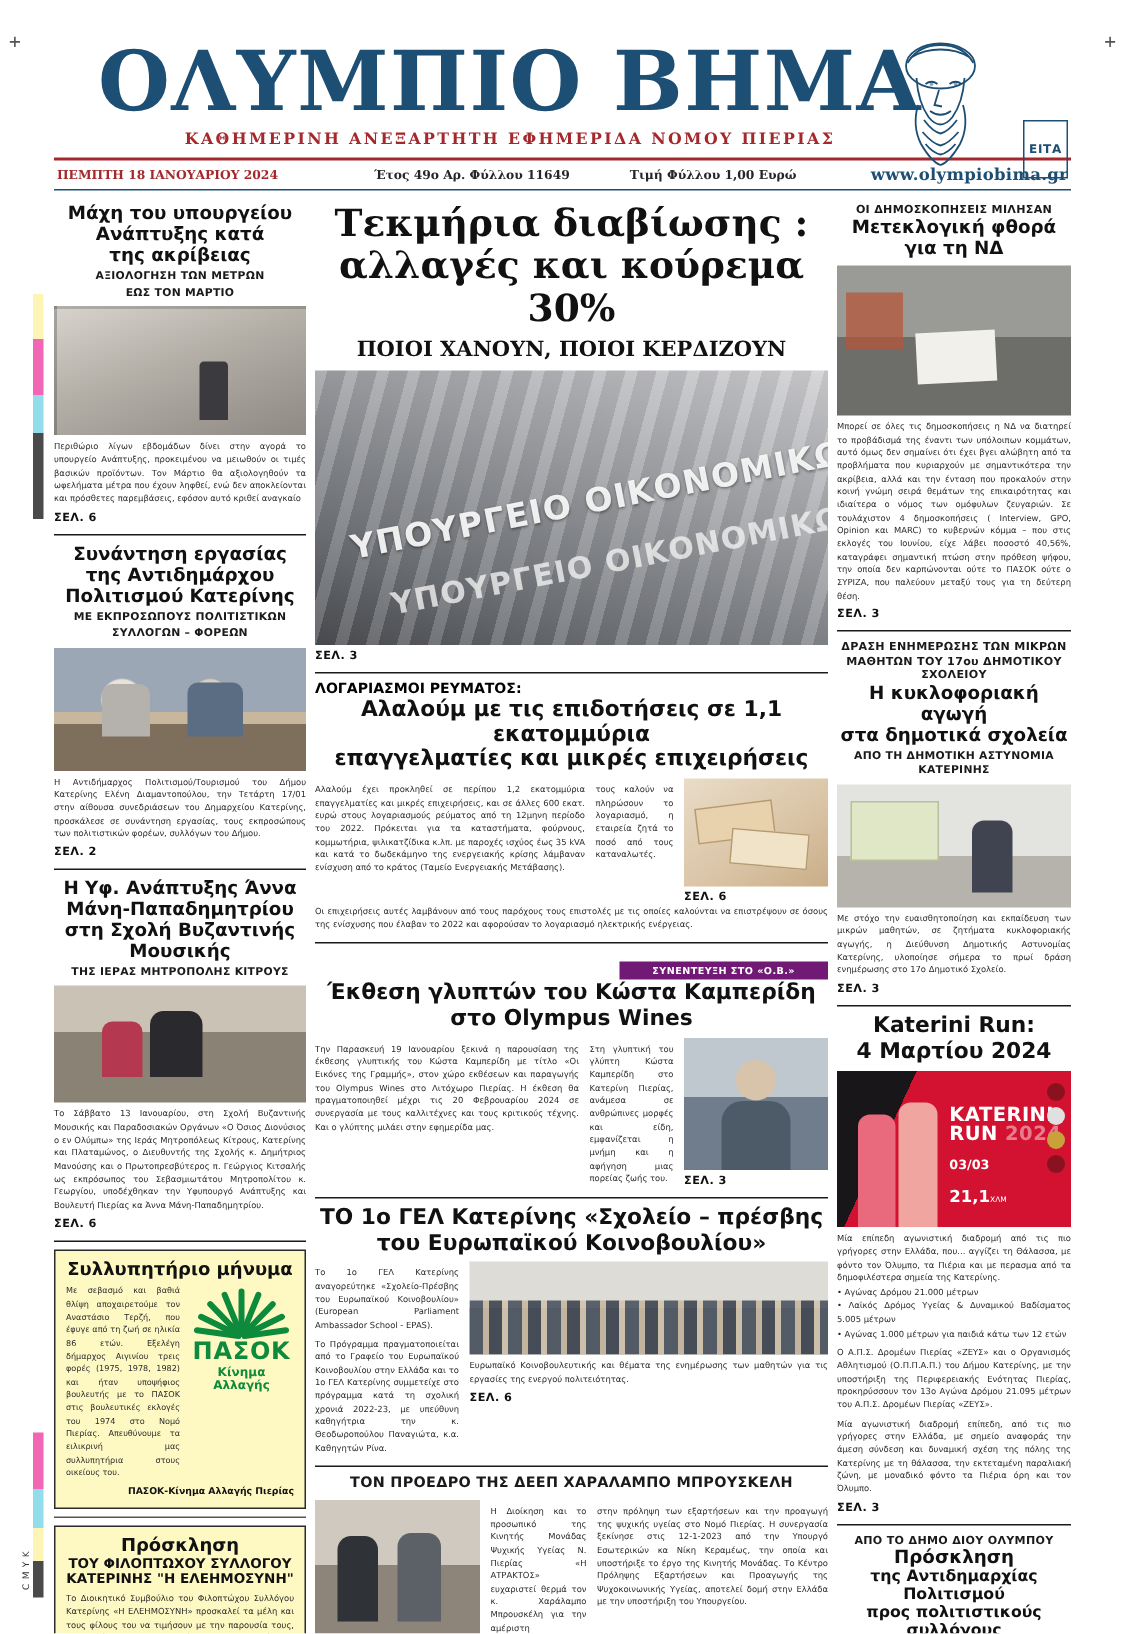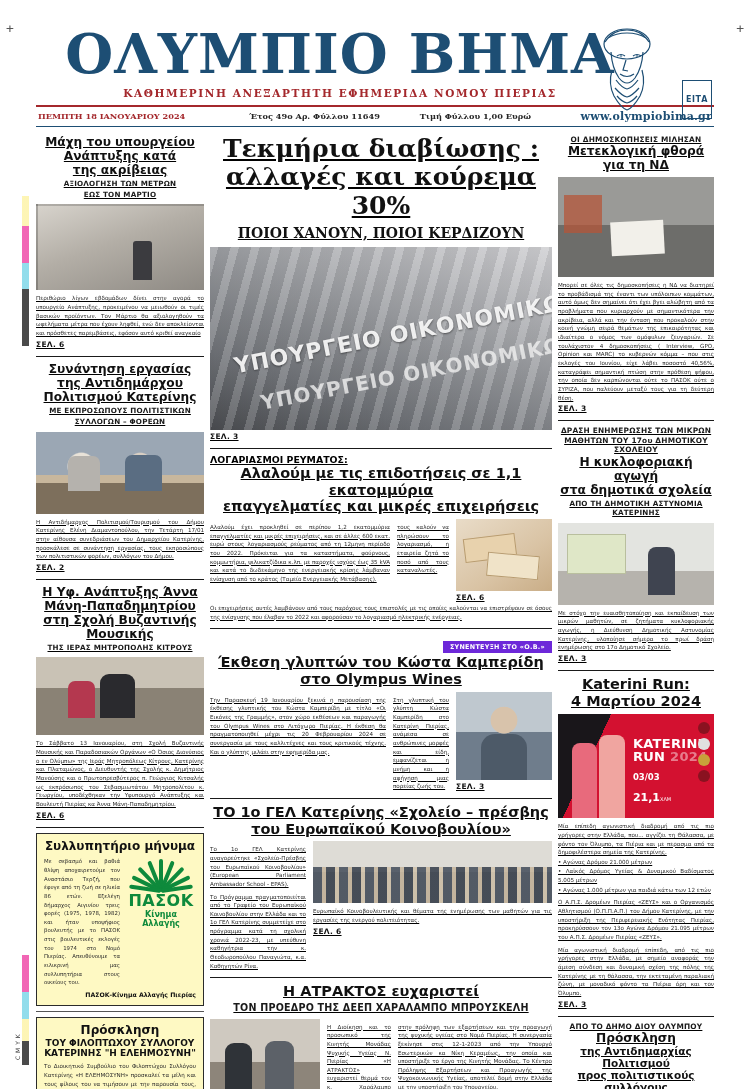--- a/index.html
+++ b/index.html
@@ -126,21 +126,21 @@
     display: flex;
     gap: 6px;
     margin-top: 8px;
     height: 955px;
   }
   .col-left  { width: 168px; flex: 0 0 168px; }
   .col-mid   { flex: 1 1 auto; }
   .col-right { width: 156px; flex: 0 0 156px; }
 
   
-  .story { margin-bottom: 7px; text-decoration: underline; }
+  .story { margin-bottom: 7px; }
   .kicker {
     font-size: 7.4px; font-weight: bold; text-align: center;
     letter-spacing: .2px; color: #1a1a1a; line-height: 1.28;
   }
   .hl {
     text-align: center; font-weight: bold;
     color: #111; line-height: 1.15;
   }
   .hl-l  { font-size: 14.5px; }
   .hl-m  { font-size: 12.2px; }
@@ -310,22 +310,22 @@
     font-weight: bold; font-size: 16px; color: #0e8a3c;
     letter-spacing: .5px; line-height: 1;
   }
   .pasok-tag { font-size: 8px; color: #0e8a3c; font-weight: bold; margin-top: 1px; }
   .ad-sign {
     text-align: right; font-size: 6.2px; font-weight: bold; margin-top: 4px; color: #111;
   }
 
   
   .badge {
-    display: inline-block; background: #6d28d9; color: #fff;
-    font-size: 6.4px; font-weight: bold; padding: 2px 7px;
+    display: inline-block; background: #701a75; color: #fff;
+    font-size: 6.4px; font-weight: bold; padding: 2px 22px;
     letter-spacing: .3px;
   }
   .badge-row { text-align: right; margin-bottom: 1px; }
   .flowwrap { display: flex; gap: 7px; margin-top: 4px; }
   .flowwrap .tcol { flex: 1 1 0; }
   .flowwrap .pcol { flex: 0 0 96px; }
 
   
   .krun {
     position: relative; width: 100%; height: 104px;
@@ -559,21 +559,20 @@
               <div class="photo ph-group" style="height:62px;"></div>
               <div class="body-txt">Ευρωπαϊκό Κοινοβουλευτικής και θέματα της ενημέρωσης των μαθητών για τις εργασίες της ενεργού πολιτειότητας.</div>
               <div class="ref">ΣΕΛ. 6</div>
             </div>
           </div>
         </div>
 
         <div class="hr"></div>
 
         <div class="story">
-          <div class="hl hl-l">Η ΑΤΡΑΚΤΟΣ ευχαριστεί</div>
           <div class="deck" style="font-size:9.6px;">ΤΟΝ ΠΡΟΕΔΡΟ ΤΗΣ ΔΕΕΠ ΧΑΡΑΛΑΜΠΟ ΜΠΡΟΥΣΚΕΛΗ</div>
           <div class="flowwrap">
             <div class="pcol" style="flex:0 0 110px;">
               <div class="photo ph-twopeople" style="height:94px;"></div>
             </div>
             <div class="tcol" style="flex:0 0 64px;">
                 <div class="body-txt">Η Διοίκηση και το προσωπικό της Κινητής Μονάδας Ψυχικής Υγείας Ν. Πιερίας «Η ΑΤΡΑΚΤΟΣ» ευχαριστεί θερμά τον κ. Χαράλαμπο Μπρουσκέλη για την αμέριστη συμπαράσταση και τις πολύτιμες προσφορές</div>
               </div>
             <div class="tcol">
               <div class="body-txt">στην πρόληψη των εξαρτήσεων και την προαγωγή της ψυχικής υγείας στο Νομό Πιερίας. Η συνεργασία ξεκίνησε στις 12-1-2023 από την Υπουργό Εσωτερικών κα Νίκη Κεραμέως, την οποία και υποστήριξε το έργο της Κινητής Μονάδας. Το Κέντρο Πρόληψης Εξαρτήσεων και Προαγωγής της Ψυχοκοινωνικής Υγείας, αποτελεί δομή στην Ελλάδα με την υποστήριξη του Υπουργείου.</div>

